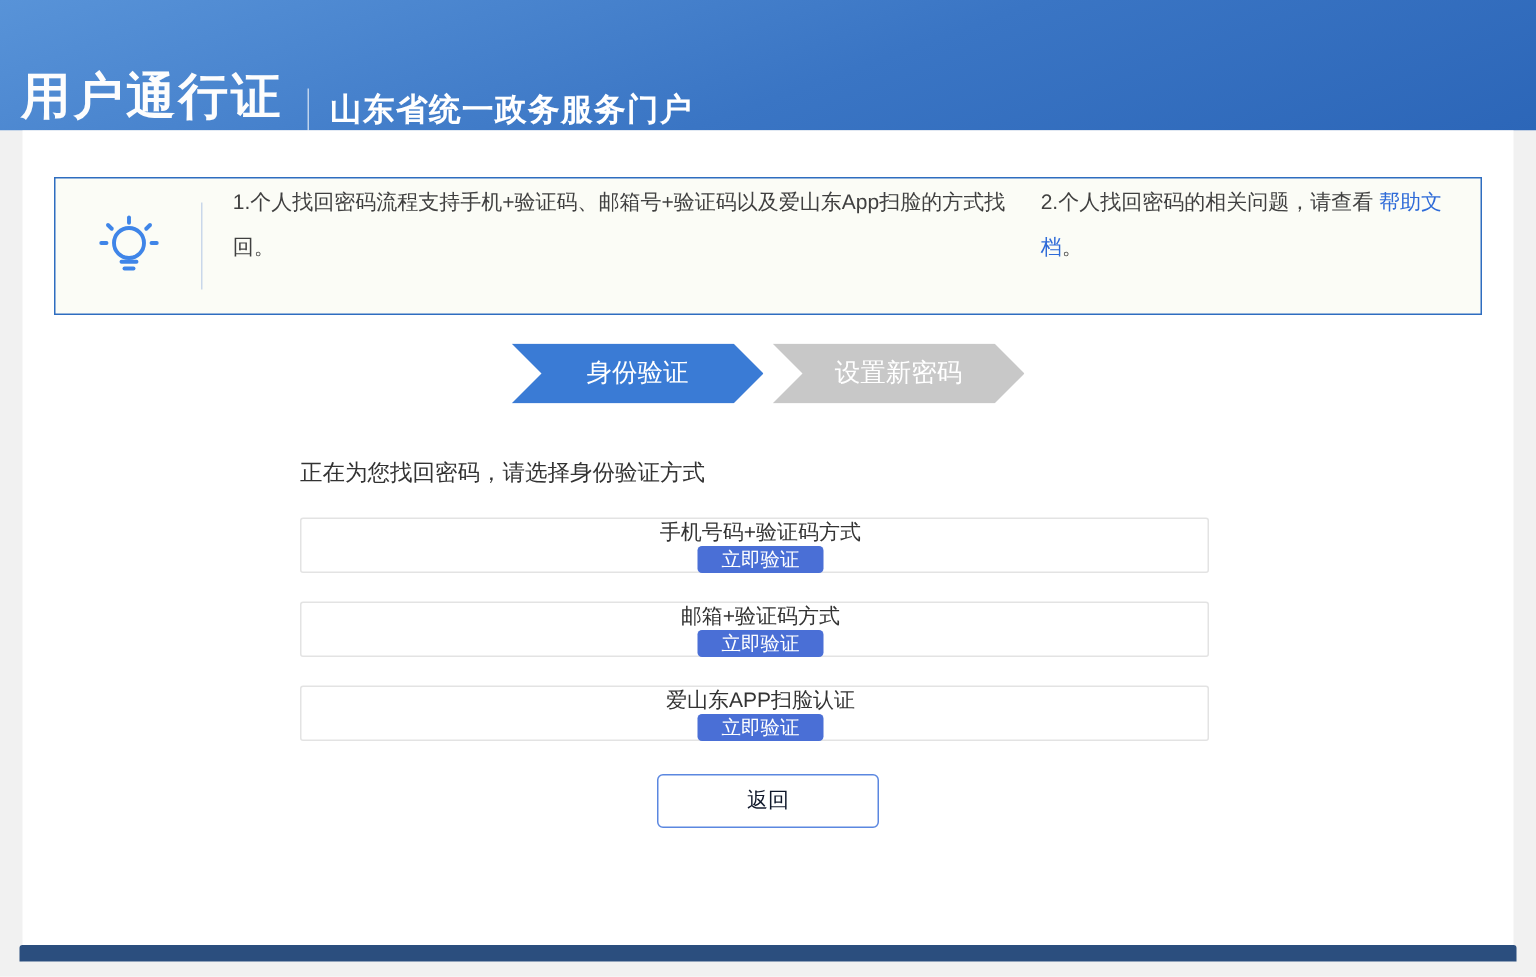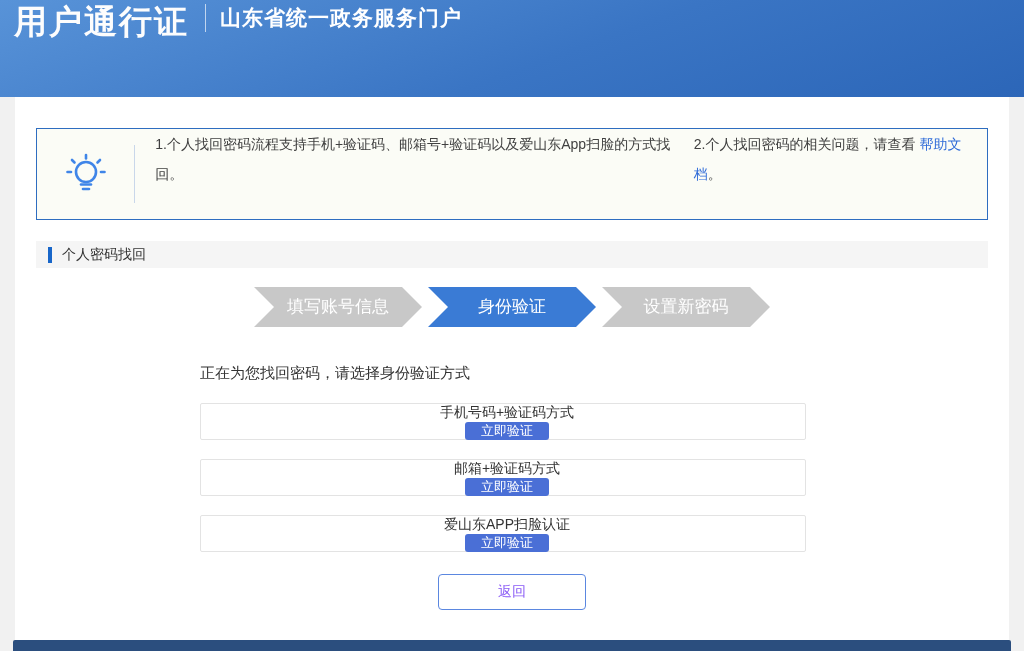--- a/index.html
+++ b/index.html
@@ -2,23 +2,23 @@
 <html><head>
 <meta charset="utf-8">
 <style>
   * { margin: 0; padding: 0; box-sizing: border-box; }
   html, body {
     width: 1024px; height: 651px; overflow: hidden;
     font-family: "Liberation Sans", "DejaVu Sans", sans-serif;
     background: #f1f1f1;
   }
   .header {
-    height: 97px;
+    height: 87px;
     background: linear-gradient(160deg, #5893d8 0%, #3a75c4 55%, #2c66b8 100%);
-    display: flex; align-items: flex-start; padding-left: 14px;
+    display: flex; align-items: flex-end; padding-left: 14px;
     color: #ffffff;
   }
   .header-title {
     font-size: 33px; font-weight: 700; letter-spacing: 2px; color: #fdfdfd;
   }
   .header-sep {
     width: 1px; height: 28px; background: rgba(255,255,255,0.65);
     margin: 4px 14px 0 16px;
   }
   .header-subtitle {
@@ -71,21 +71,21 @@
   .option-label { font-size: 14px; color: #333333; }
   .verify-btn {
     width: 84px; height: 27px; border: none; border-radius: 3px;
     background: #4a6fd6; color: #ffffff; font-size: 13px; cursor: pointer;
     font-family: "Liberation Sans", sans-serif;
   }
   .back-wrap { margin-top: 22px; display: flex; justify-content: center; }
   .back-btn {
     width: 148px; height: 36px; background: #ffffff;
     border: 1px solid #5b87e0; border-radius: 4px;
-    color: #8b5cf6; font-size: 14px; cursor: pointer;
+    color: #0f172a; font-size: 14px; cursor: pointer;
     font-family: "Liberation Sans", sans-serif;
   }
   .footer-bar {
     position: absolute; left: 13px; right: 13px; bottom: 0; height: 11px;
     background: #2b4e7e; border-radius: 2px 2px 0 0;
   }
 </style>
 </head>
 <body>
 
@@ -111,27 +111,22 @@
           <line x1="38" y1="21" x2="41.5" y2="21"></line>
         </svg>
       </div>
       <div class="notice-divider"></div>
       <div class="notice-text">
         <div>1.个人找回密码流程支持手机+验证码、邮箱号+验证码以及爱山东App扫脸的方式找回。</div>
         <div><span>2.个人找回密码的相关问题，请查看 </span><a class="notice-link">帮助文档</a><span>。</span></div>
       </div>
     </div>
 
-    <div class="section-bar">
-      <div class="section-accent"></div>
-      <div class="section-title">个人密码找回</div>
-    </div>
 
     <div class="steps">
-      <div class="step">填写账号信息</div>
       <div class="step active">身份验证</div>
       <div class="step">设置新密码</div>
     </div>
 
     <div class="prompt">正在为您找回密码，请选择身份验证方式</div>
 
     <div class="options">
       <div class="option-row">
         <span class="option-label">手机号码+验证码方式</span>
         <button class="verify-btn">立即验证</button>

